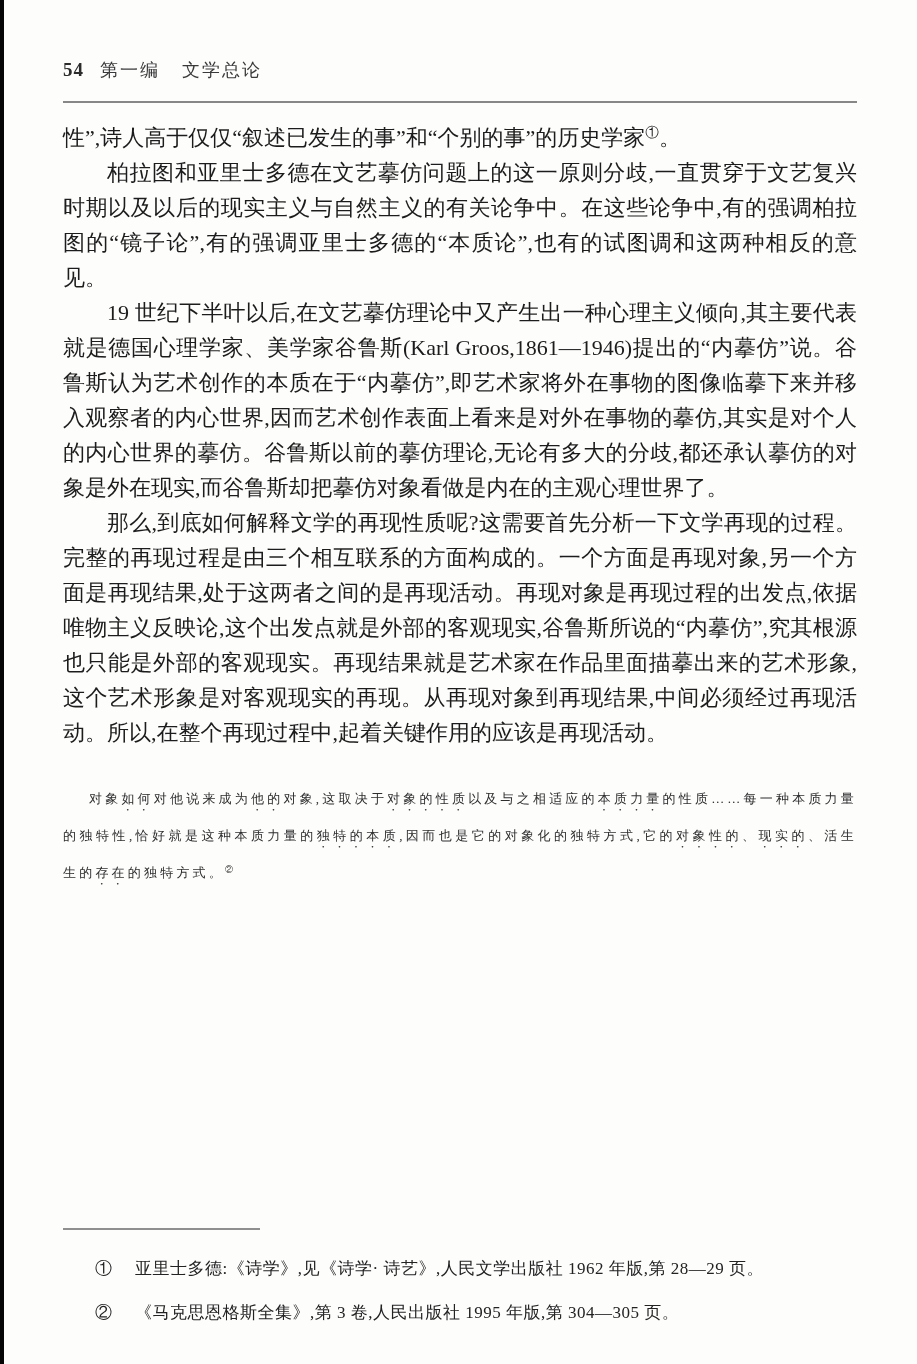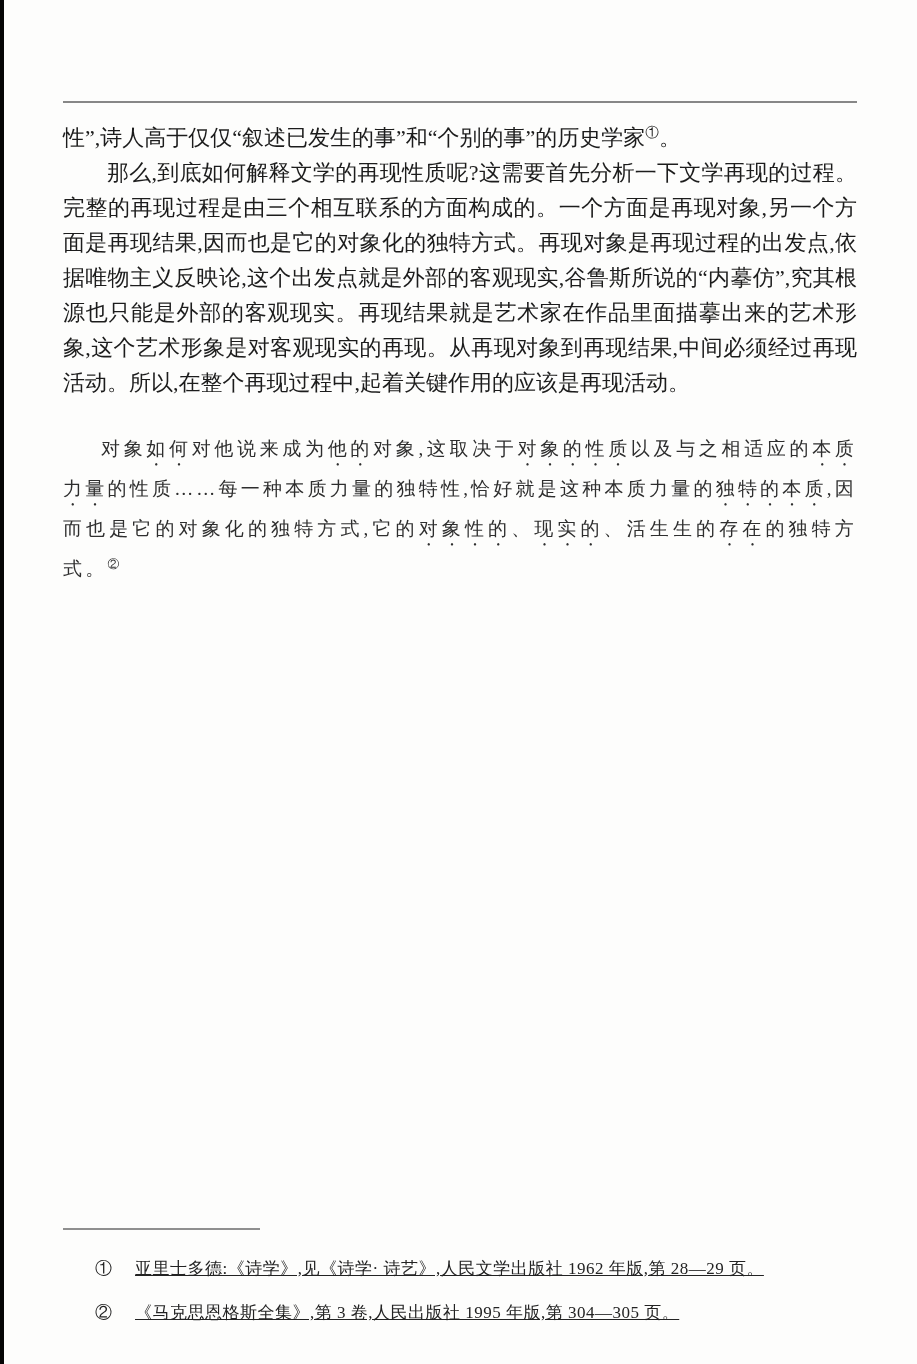--- a/index.html
+++ b/index.html
@@ -32,53 +32,60 @@
     position:absolute;top:120px;left:63px;width:794px;
     font-size:22px;line-height:35px;
     text-align:justify;
     font-family:Liberation Serif, serif;
   }
   .para{margin:0;}
   .para.indent{text-indent:2em;}
   sup.ref{font-size:0.62em;vertical-align:super;line-height:0;}
   .quote{
     margin:30px 0 0 0;
-    font-size:19px;line-height:37px;
+    font-size:13px;line-height:37px;
     letter-spacing:3.2px;
     color:#2e2e2e;
     text-indent:2em;
     text-align:justify;
   }
   .em-dot{
     -webkit-text-emphasis:filled dot #2e2e2e;
     -webkit-text-emphasis-position:under right;
     text-emphasis:filled dot #2e2e2e;
     text-emphasis-position:under right;
   }
   .footnotes{
     position:absolute;top:1228px;left:63px;width:794px;
     font-size:17px;color:#232323;
   }
   .fn-rule{width:197px;height:2px;background:#8f8f8f;margin:0 0 26px 0;}
   .fn-row{display:flex;line-height:25px;margin-bottom:19px;}
   .fn-marker{flex:0 0 40px;margin-left:32px;}
-  .fn-text{flex:1;letter-spacing:0.5px;text-decoration:underline;}
+  .fn-text{flex:1;letter-spacing:0.5px;}
 </style>
 </head>
 <body>
 
 <div class="page">
   <div class="edge-bar"></div>
 
+  <header class="header">
+    <span class="pagenum">54</span>
+    <span class="section">第一编</span>
+    <span class="title">文学总论</span>
+  </header>
   <div class="header-rule"></div>
 
   <main class="content">
     <div>
         <p class="para"><span>性”,诗人高于仅仅“叙述已发生的事”和“个别的事”的历史学家</span><sup class="ref">①</sup><span>。</span></p>
-        <p class="para indent"><span>那么,到底如何解释文学的再现性质呢?这需要首先分析一下文学再现的过程。完整的再现过程是由三个相互联系的方面构成的。一个方面是再现对象,另一个方面是再现结果,因而也是它的对象化的独特方式。再现对象是再现过程的出发点,依据唯物主义反映论,这个出发点就是外部的客观现实,谷鲁斯所说的“内摹仿”,究其根源也只能是外部的客观现实。再现结果就是艺术家在作品里面描摹出来的艺术形象,这个艺术形象是对客观现实的再现。从再现对象到再现结果,中间必须经过再现活动。所以,在整个再现过程中,起着关键作用的应该是再现活动。</span></p>
+        <p class="para indent"><span>柏拉图和亚里士多德在文艺摹仿问题上的这一原则分歧,一直贯穿于文艺复兴时期以及以后的现实主义与自然主义的有关论争中。在这些论争中,有的强调柏拉图的“镜子论”,有的强调亚里士多德的“本质论”,也有的试图调和这两种相反的意见。</span></p>
+        <p class="para indent"><span>19 世纪下半叶以后,在文艺摹仿理论中又产生出一种心理主义倾向,其主要代表就是德国心理学家、美学家谷鲁斯(Karl Groos,1861—1946)提出的“内摹仿”说。谷鲁斯认为艺术创作的本质在于“内摹仿”,即艺术家将外在事物的图像临摹下来并移入观察者的内心世界,因而艺术创作表面上看来是对外在事物的摹仿,其实是对个人的内心世界的摹仿。谷鲁斯以前的摹仿理论,无论有多大的分歧,都还承认摹仿的对象是外在现实,而谷鲁斯却把摹仿对象看做是内在的主观心理世界了。</span></p>
+        <p class="para indent"><span>那么,到底如何解释文学的再现性质呢?这需要首先分析一下文学再现的过程。完整的再现过程是由三个相互联系的方面构成的。一个方面是再现对象,另一个方面是再现结果,处于这两者之间的是再现活动。再现对象是再现过程的出发点,依据唯物主义反映论,这个出发点就是外部的客观现实,谷鲁斯所说的“内摹仿”,究其根源也只能是外部的客观现实。再现结果就是艺术家在作品里面描摹出来的艺术形象,这个艺术形象是对客观现实的再现。从再现对象到再现结果,中间必须经过再现活动。所以,在整个再现过程中,起着关键作用的应该是再现活动。</span></p>
       </div>
     <p class="quote"><span>对象</span><span class="em-dot">如何</span><span>对他说来成为</span><span class="em-dot">他的</span><span>对象,这取决于</span><span class="em-dot">对象的性质</span><span>以及与之相适应的</span><span class="em-dot">本质力量</span><span>的性质……每一种本质力量的独特性,恰好就是这种本质力量的</span><span class="em-dot">独特的本质</span><span>,因而也是它的对象化的独特方式,它的</span><span class="em-dot">对象性的</span><span>、</span><span class="em-dot">现实的</span><span>、活生生的</span><span class="em-dot">存在</span><span>的独特方式。</span><sup class="ref">②</sup></p>
   </main>
 
   <footer class="footnotes">
     <div class="fn-rule"></div>
     <div class="fn-row">
       <span class="fn-marker">①</span>
       <span class="fn-text">亚里士多德:《诗学》,见《诗学· 诗艺》,人民文学出版社 1962 年版,第 28—29 页。</span>
     </div>

